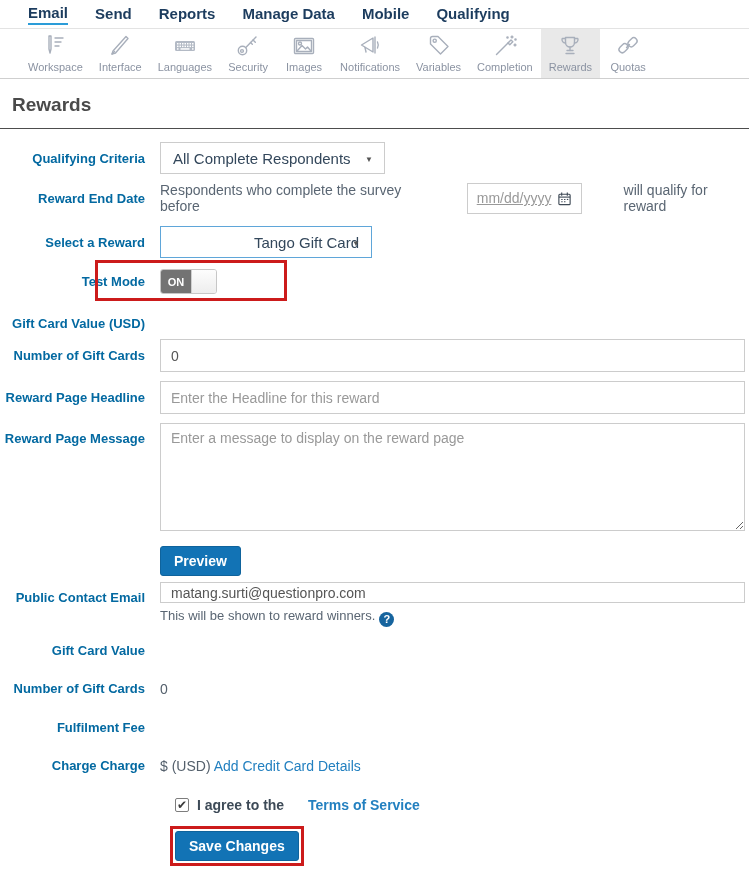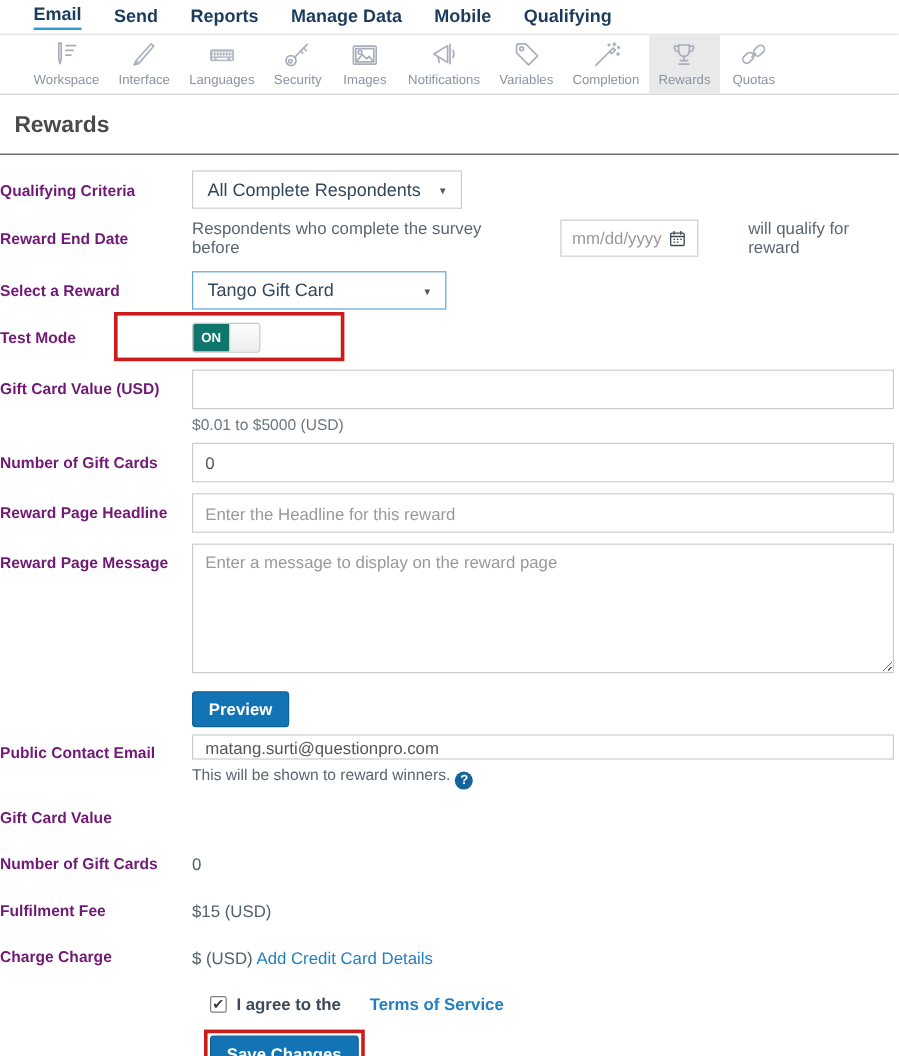--- a/index.html
+++ b/index.html
@@ -28,50 +28,50 @@
   .tab svg { stroke:#a8afbb; fill:none; stroke-width:1.4; stroke-linecap:round; stroke-linejoin:round; }
 
   
   .page-head { padding:15px 12px 12px 12px; }
   .page-head h1 { margin:0; font-size:19px; font-weight:bold; color:#4a4a4a; }
   .head-rule { border-bottom:1px solid #4d4d4d; }
 
   
   .form { padding-top:13px; }
   .row { display:flex; margin-bottom:9px; }
-  .lbl { width:160px; min-width:160px; text-align:left; padding-right:15px;
-         font-size:13px; font-weight:bold; color:#701a75; }
+  .lbl { width:160px; min-width:160px; text-align:right; padding-right:15px;
+         font-size:13px; font-weight:bold; color:#0369a1; }
   .row.vcenter { align-items:center; }
   .row.vtop .lbl { padding-top:8px; }
   .ctrl { flex:1; padding-right:4px; }
 
   .select { border:1px solid #ccc; height:32px; display:flex; align-items:center;
             padding:0 12px; font-size:15px; color:#33475b; cursor:pointer;
             position:relative; background:#fff; }
   .select::after { content:"▼"; font-size:8px; color:#555; position:absolute; right:11px; top:12px; }
   .select.blue { border-color:#5fa6d9; }
 
   .txt { width:100%; height:33px; border:1px solid #ccc; padding:6px 10px;
          font-size:14px; color:#555; font-family:"Liberation Sans", sans-serif; }
   .txt::placeholder, textarea::placeholder { color:#999; opacity:1; }
   textarea.txt { height:108px; resize:both; }
 
   .inline-row { display:flex; align-items:center;gap:24px; }
   .inline-text { font-size:14px; color:#5a6673; }
   .datebox { width:122px; height:31px; border:1px solid #ccc; margin:0 18px;
              display:flex; align-items:center; padding:0 9px; cursor:text; }
-  .datebox .ph { color:#999; font-size:14px; }
+  .datebox .ph { color:#999; font-size:14px;text-decoration:underline; }
   .datebox svg { margin-left:auto; stroke:#3f4a56; fill:none; stroke-width:1.2; }
 
   .helper { font-size:13px; color:#6b7682; margin-top:5px; }
 
   
   .toggle { display:inline-flex; width:57px; height:25px; border:1px solid #c7c7c7;
             border-radius:3px; overflow:hidden; cursor:pointer; }
-  .toggle .on { width:30px; background:#0f766e; color:#fff; font-size:11px; font-weight:bold;
+  .toggle .on { width:30px; background:#737373; color:#fff; font-size:11px; font-weight:bold;
                 display:flex; align-items:center; justify-content:center; }
   .toggle .knob { flex:1; background:linear-gradient(#fdfdfd,#ededed); border-left:1px solid #cfcfcf; }
 
   .red-outline { position:absolute; left:95px; top:-8px; width:192px; height:41px;
                  border:3px solid #cc1b1b; pointer-events:none; }
 
   .btn { display:inline-block; background:#1273b5; color:#fff; font-weight:bold;
          font-size:14px; border:1px solid #0f639c; border-radius:3px;
          padding:6px 13px; cursor:pointer; font-family:"Liberation Sans", sans-serif; }
   .red-wrap { display:inline-block; border:3px solid #cc1b1b; padding:2px; }
@@ -280,43 +280,39 @@
             <line x1="7.5" y1="11.5" x2="9" y2="11.5"></line>
         </svg>
       </div>
       <span class="inline-text">will qualify for reward</span>
     </div>
   </div>
 
   <div class="row vcenter" style="margin-bottom:10px;">
     <div class="lbl">Select a Reward</div>
     <div class="ctrl">
-      <div class="select blue" style="width:212px;">
+      <div class="select blue" style="width:212px;justify-content:flex-end;">
         <span>Tango Gift Card</span>
       </div>
     </div>
   </div>
 
   <div class="row vcenter" style="margin-bottom:13px; position:relative; height:27px;">
     <div class="red-outline"></div>
     <div class="lbl">Test Mode</div>
     <div class="ctrl">
       <div class="toggle">
         <span class="on">ON</span>
         <span class="knob"></span>
       </div>
     </div>
   </div>
 
   <div class="row vtop" style="margin-bottom:8px;">
     <div class="lbl">Gift Card Value (USD)</div>
-    <div class="ctrl">
-      <input class="txt" type="text" style="">
-      <div class="helper">$0.01 to $5000 (USD)</div>
-    </div>
   </div>
 
   <div class="row vcenter" style="margin-bottom:9px;">
     <div class="lbl">Number of Gift Cards</div>
     <div class="ctrl">
       <input class="txt" type="text" value="0" style="">
     </div>
   </div>
 
   <div class="row vcenter" style="margin-bottom:9px;">
@@ -355,21 +351,20 @@
     <div class="ctrl val"></div>
   </div>
 
   <div class="summary-row">
     <div class="lbl">Number of Gift Cards</div>
     <div class="ctrl val">0</div>
   </div>
 
   <div class="summary-row">
     <div class="lbl">Fulfilment Fee</div>
-    <div class="ctrl val">$15 (USD)</div>
   </div>
 
   <div class="summary-row">
     <div class="lbl">Charge Charge</div>
     <div class="ctrl val">
       <span>$ (USD)</span>
       <a class="link">Add Credit Card Details</a>
     </div>
   </div>
 

